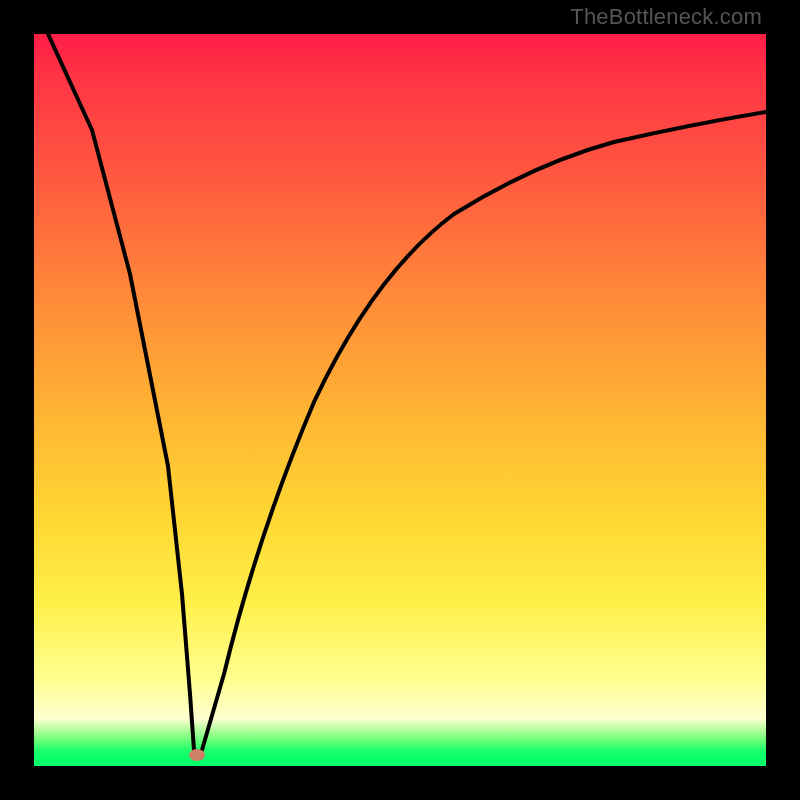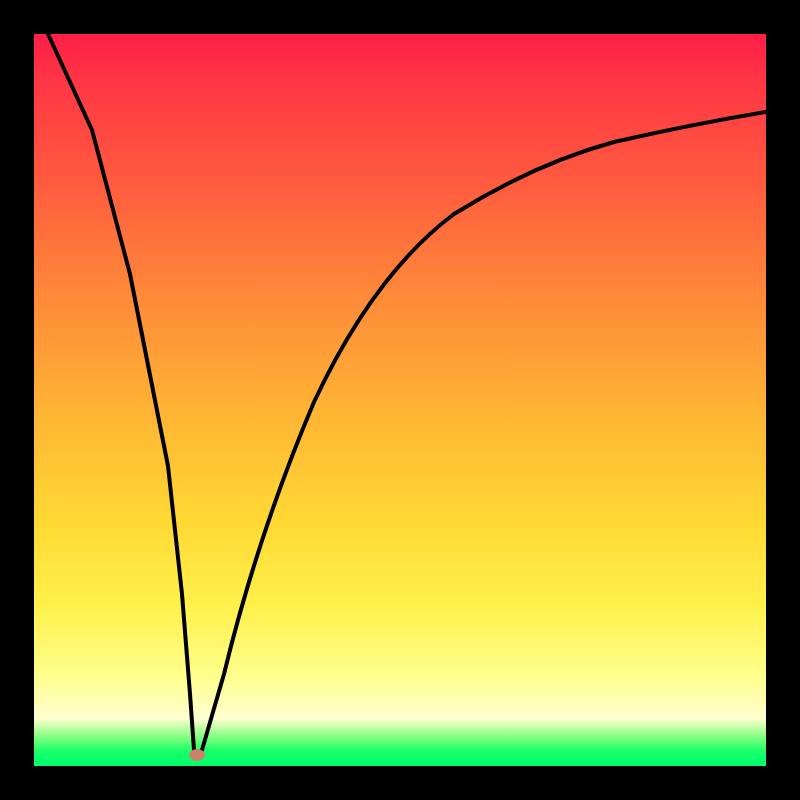--- a/index.html
+++ b/index.html
@@ -67,20 +67,21 @@
     background: #cf8069;
     z-index: 4;
     transform: translate(-50%, -50%);
   }
 </style>
 </head>
 <body>
 
 <div class="frame">
 
+  <div class="watermark">TheBottleneck.com</div>
 
   <div class="plot-area">
 
     <svg class="curve" viewBox="0 0 732 732" preserveAspectRatio="none">
       <path d="M 14 0
                L 58 96
                L 96 240
                L 134 432
                L 148 560
                L 156 660

